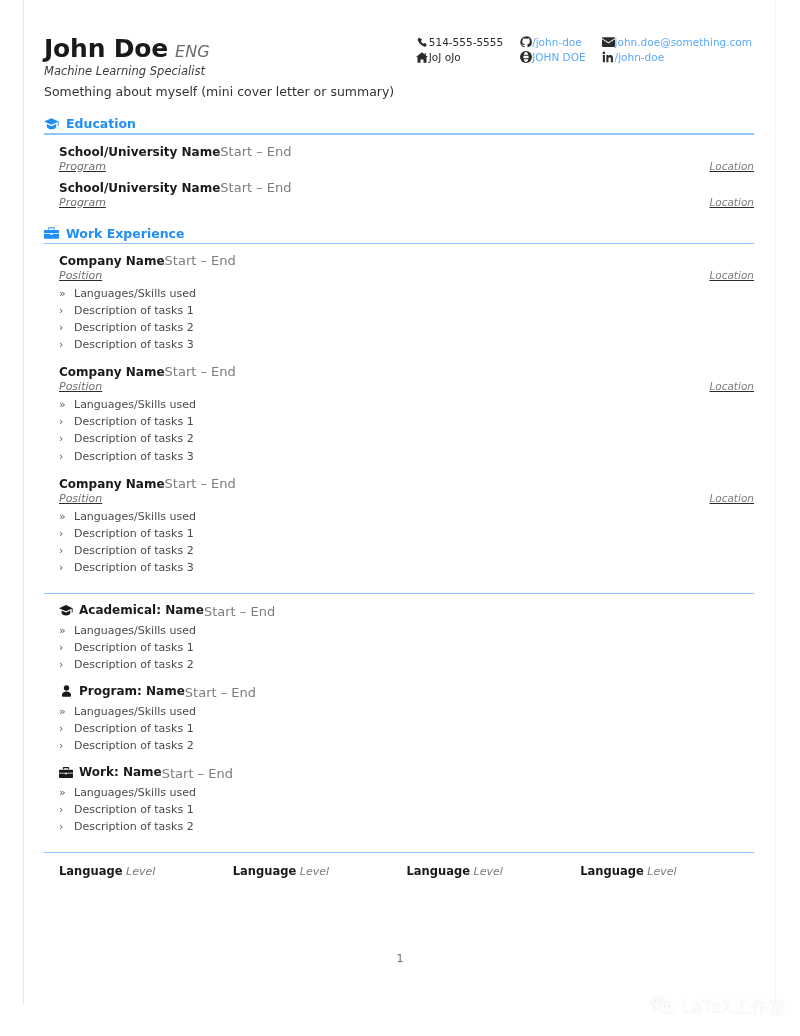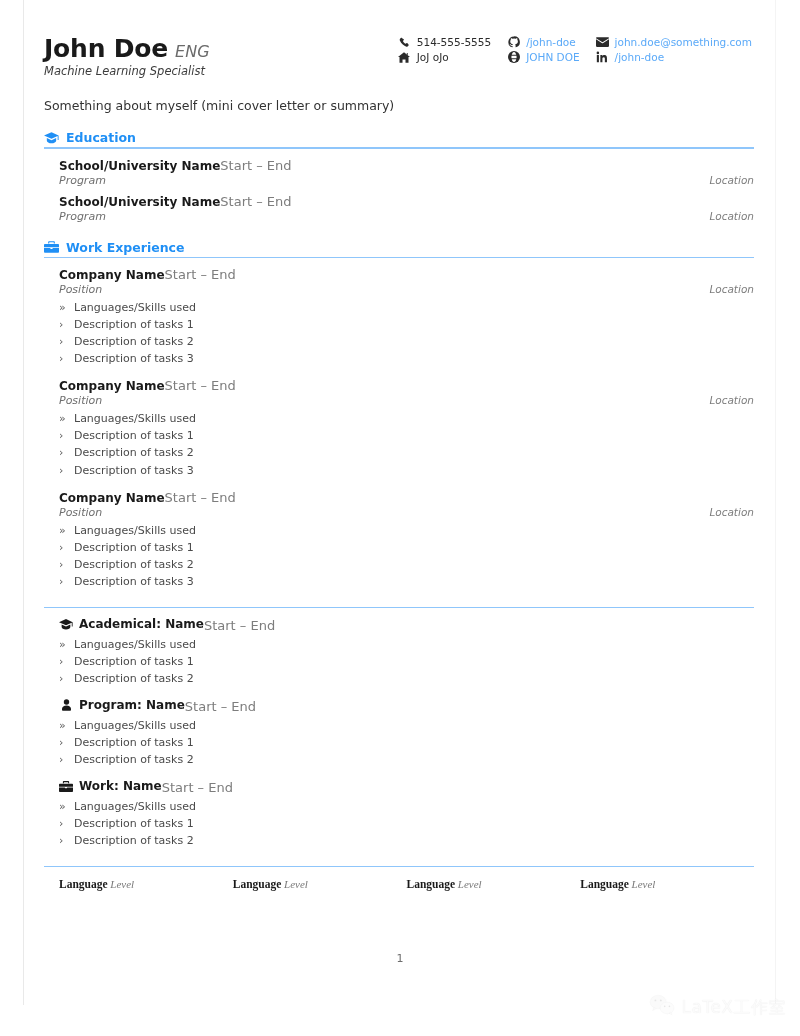--- a/index.html
+++ b/index.html
@@ -74,39 +74,38 @@
     top: 36px;
     display: grid;
     grid-template-columns: auto auto auto;
     column-gap: 16px;
     row-gap: 3px;
     font-size: 10.5px;
   }
   .contact-item {
     display: flex;
     align-items: center;
-    gap: 6px;
     white-space: nowrap;
   }
   .contact-item .ico {
     width: 13px;
     height: 12px;
     display: inline-flex;
     align-items: center;
     justify-content: center;
     flex: 0 0 13px;
   }
   .contact-item .ico svg { display: block; }
   .c-dark { color: #2b2b2b; }
   .c-link { color: #5aa9f8; }
 
   .summary {
     font-size: 12.5px;
     color: #333333;
-    margin-top: 26px;
+    margin-top: 12px;
   }
 
   
   .section {
     margin-top: 17px;
   }
   .section-head {
     display: flex;
     align-items: center;
     gap: 7px;
@@ -162,20 +161,21 @@
     font-size: 13px;
     color: #7d7d7d;
     text-align: right;
     white-space: nowrap;
   }
   .entry-sub {
     display: flex;
     justify-content: space-between;
     align-items: baseline;
     margin-top: 1px;
+    text-decoration: underline;
   }
   .entry-role {
     font-size: 11px;
     font-style: italic;
     color: #6f6f6f;
   }
   .entry-loc {
     font-size: 10.5px;
     font-style: italic;
     color: #7d7d7d;
@@ -206,21 +206,20 @@
 
   
   .langs {
     display: grid;
     grid-template-columns: repeat(4, 1fr);
     padding-left: 15px;
     padding-top: 11px;
   }
   .lang {
     font-size: 11px;
-    font-family: Liberation Serif, serif;
   }
   .lang b {
     color: #1a1a1a;
     font-weight: bold;
     font-size: 11.5px;
   }
   .lang i {
     color: #7a7a7a;
     font-style: italic;
   }

